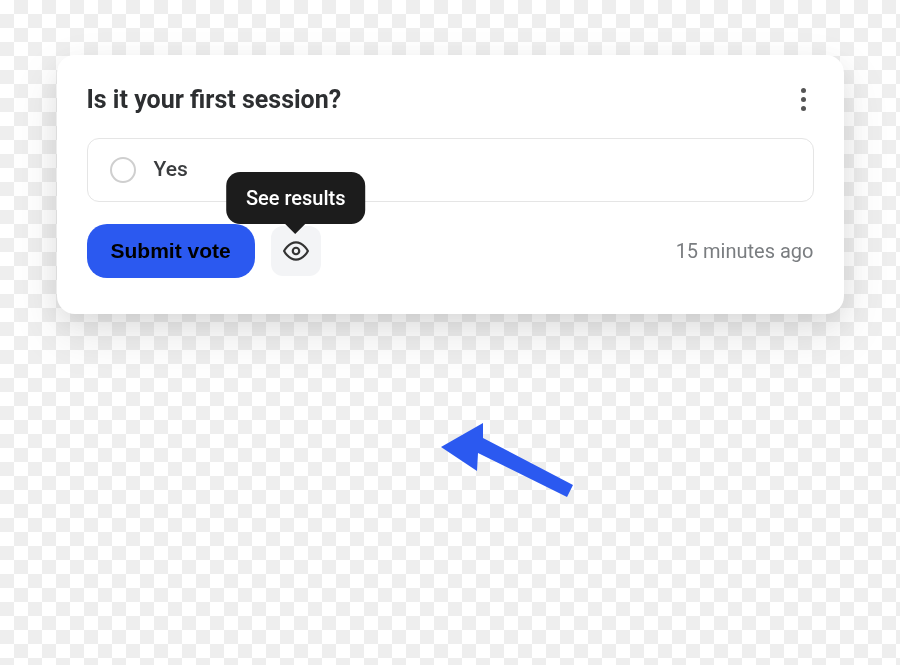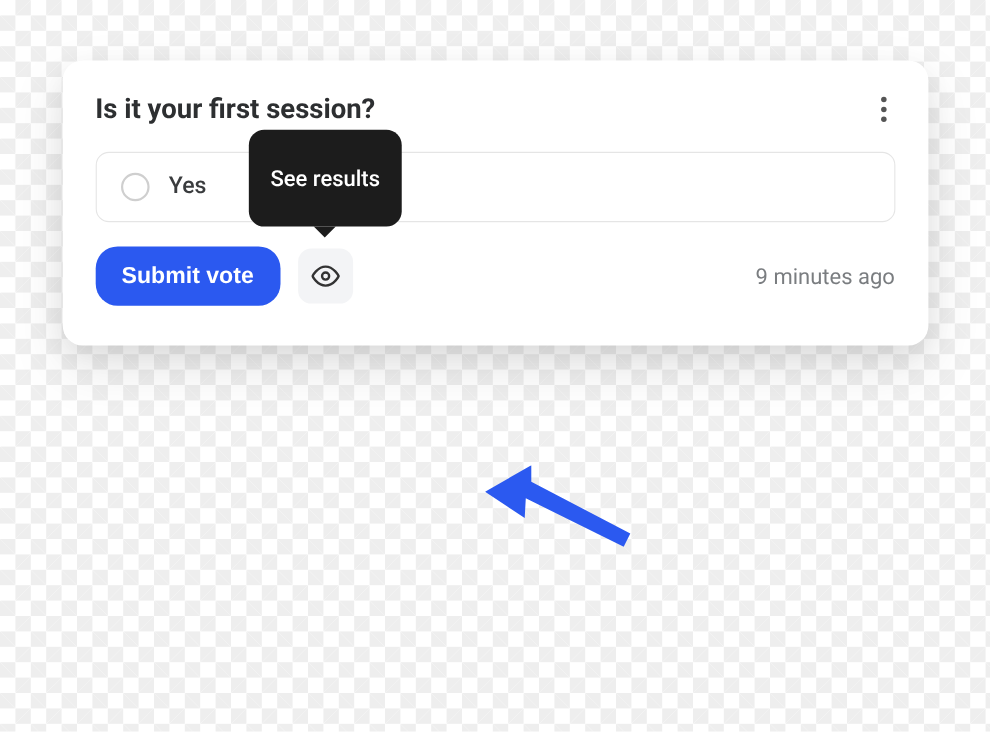--- a/index.html
+++ b/index.html
@@ -92,21 +92,21 @@
 
     .card-footer {
       display: flex;
       align-items: center;
       margin-top: 22px;
       position: relative;
     }
 
     .submit-btn {
       background: #2b59f0;
-      color: #ffffff;
+      color: #000000;
       border: none;
       border-radius: 20px;
       padding: 15px 24px;
       font-size: 21px;
       font-weight: 600;
       cursor: pointer;
     }
 
     .eye-btn-wrapper {
       position: relative;
@@ -120,27 +120,27 @@
       background: #f3f4f6;
       border: none;
       display: flex;
       align-items: center;
       justify-content: center;
       cursor: pointer;
     }
 
     .tooltip {
       position: absolute;
-      bottom: 70px;
+      bottom: 52px;
       left: 50%;
       transform: translateX(-50%);
       background: #1c1c1c;
       color: #fff;
       font-size: 20px;
-      padding: 32px 20px;
+      padding: 14px 20px;
       border-radius: 14px;
       white-space: nowrap;
       font-weight: 500;
     }
 
     .tooltip::after {
       content: "";
       position: absolute;
       top: 100%;
       left: 50%;
@@ -189,21 +189,21 @@
     <div class="eye-btn-wrapper">
       <div class="tooltip">See results</div>
       <button class="eye-btn">
         <svg width="26" height="26" viewBox="0 0 24 24" fill="none" stroke="#333" stroke-width="2" stroke-linecap="round" stroke-linejoin="round">
           <path d="M1 12s4-8 11-8 11 8 11 8-4 8-11 8-11-8-11-8z"></path>
           <circle cx="12" cy="12" r="3"></circle>
         </svg>
       </button>
     </div>
 
-    <div class="timestamp">9 minutes ago</div>
+    <div class="timestamp">15 minutes ago</div>
   </div>
 
   <svg class="arrow-overlay" width="140" height="120" viewBox="0 0 140 120">
     <g fill="#2b59f0">
       <polygon points="0,24 42,0 42,15 132,62 126,74 37,30 36,48"></polygon>
     </g>
   </svg>
 </div>
 
 </body></html>

